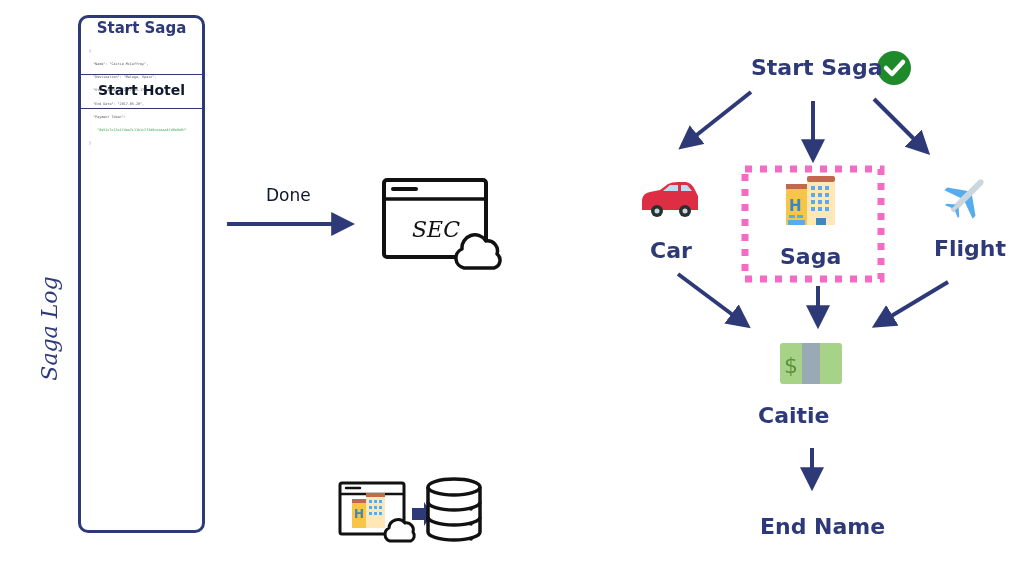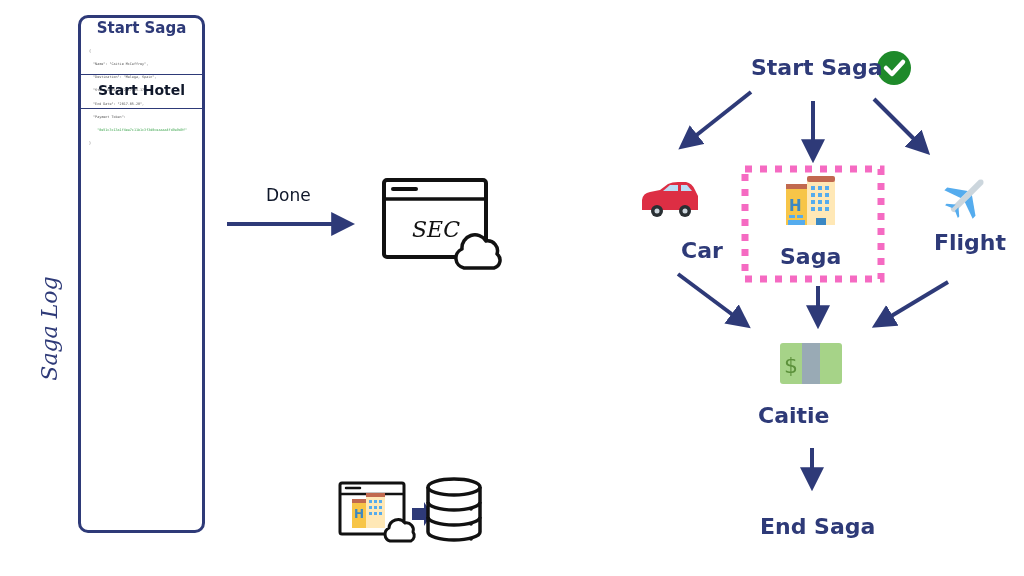--- a/index.html
+++ b/index.html
@@ -20,23 +20,23 @@
   #log-entry { left:0; top:64px; width:121px; text-align:center; font-size:14px; font-weight:bold; }
 
   #saga-log-label { left:-6px; top:316px; transform:rotate(-90deg); transform-origin:center;
                     font-family:"DejaVu Serif", serif; font-style:italic; font-size:22px;
                     color:#2e3a78; width:110px; text-align:center; }
 
   #done-label { left:266px; top:185px; font-size:17px; font-weight:normal; }
 
   .node { font-weight:bold; font-size:22px; color:#2e3a78; white-space:nowrap; }
   #n-start { left:751px; top:55px; }
-  #n-car { left:650px; top:238px;margin-left:31px; }
+  #n-car { left:650px; top:238px; }
   #n-hotel { left:780px; top:244px; }
-  #n-flight { left:934px; top:230px; }
+  #n-flight { left:934px; top:236px; }
   #n-payment { left:758px; top:403px; }
   #n-end { left:760px; top:514px; }
 
   #check-icon { left:877px; top:51px; width:34px; height:34px; border-radius:50%; background:#1e8a2a; }
 
   svg.overlay { position:absolute; left:0; top:0; width:1024px; height:576px; }
 </style>
 </head>
 <body>
 
@@ -179,13 +179,13 @@
   <svg width="34" height="34" viewBox="0 0 34 34">
       <path d="M9,17 L15,23 L26,11" fill="none" stroke="#fff" stroke-width="4.5" stroke-linecap="round" stroke-linejoin="round"></path>
     </svg>
 </div>
 
 <div id="n-start" class="abs node">Start Saga</div>
 <div id="n-car" class="abs node">Car</div>
 <div id="n-hotel" class="abs node">Saga</div>
 <div id="n-flight" class="abs node">Flight</div>
 <div id="n-payment" class="abs node">Caitie</div>
-<div id="n-end" class="abs node">End Saga</div>
+<div id="n-end" class="abs node">End Name</div>
 
 </body></html>

